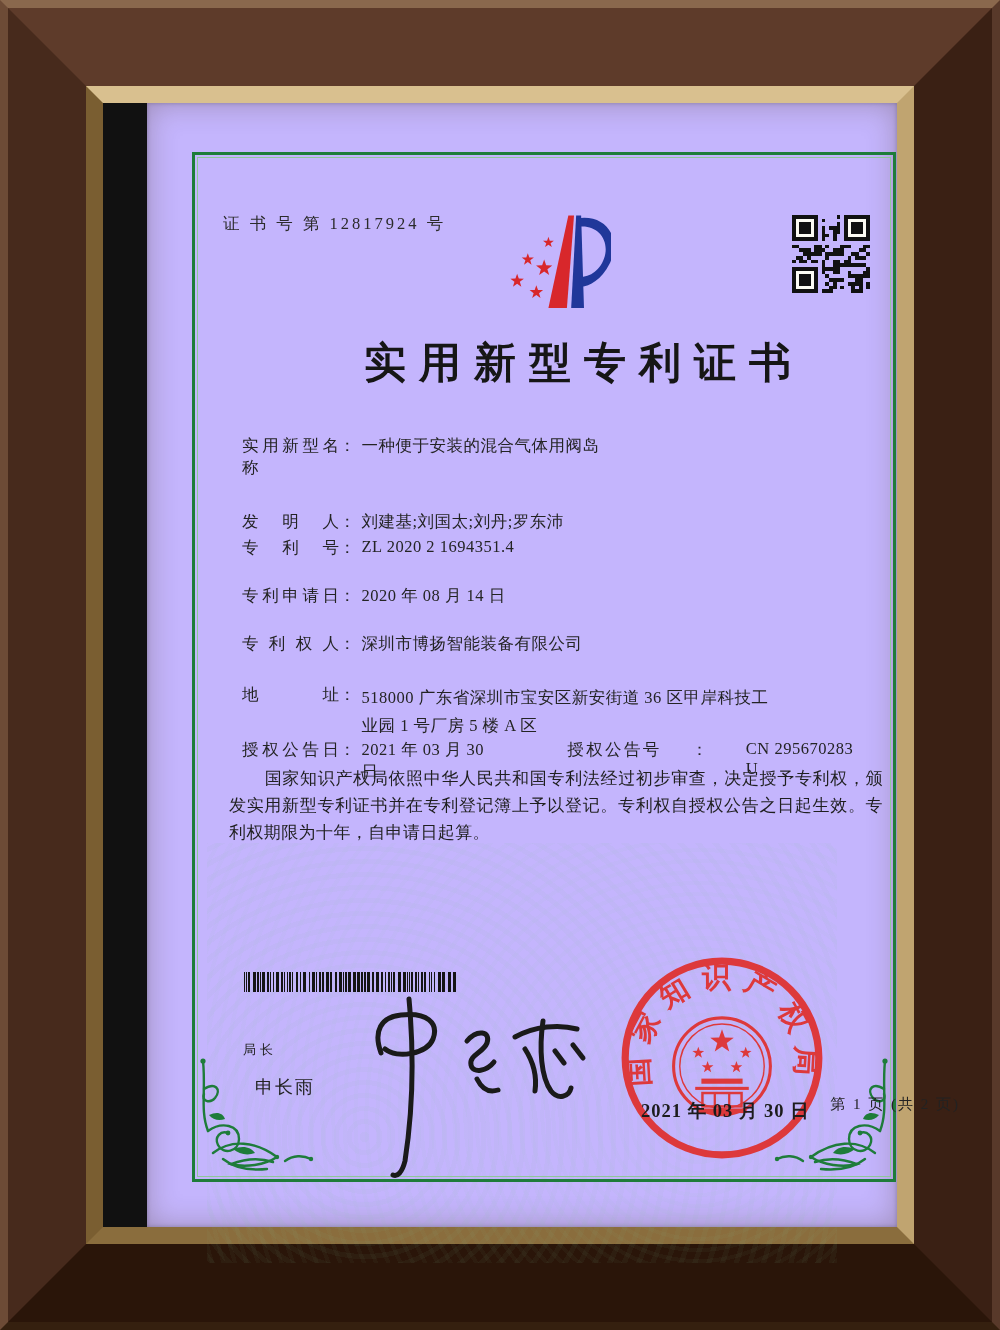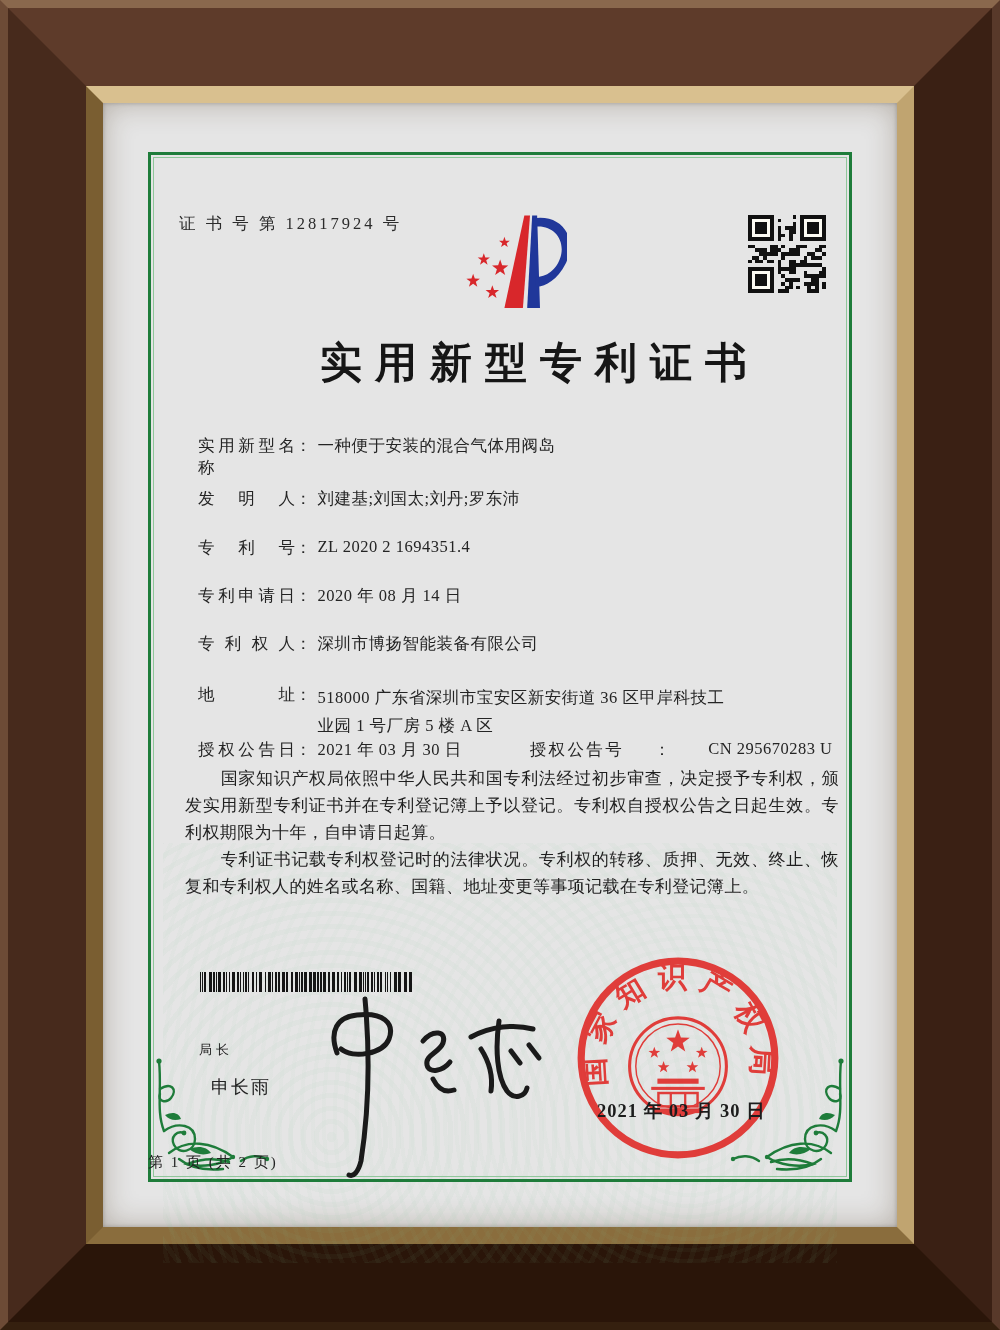--- a/index.html
+++ b/index.html
@@ -3,57 +3,57 @@
 <meta charset="utf-8">
 <style>
   html,body{margin:0;padding:0;background:#111;}
   *{box-sizing:border-box;}
   .stage{position:relative;width:1000px;height:1330px;font-family:"Liberation Serif","DejaVu Serif",serif;overflow:hidden;}
   
   .frame-rim{position:absolute;inset:0;border:8px solid;border-color:#8a684d #58392a #35200f #6d4b36;}
   .frame-wood{position:absolute;inset:8px;border:78px solid;border-color:#5e3b2a #3a2014 #2a1509 #472a1c;}
   .frame-gold{position:absolute;inset:86px;border:17px solid;border-color:#d9c08f #c0a470 #8a6d3d #7a5e31;}
   
-  .paper{position:absolute;inset:103px;background:#e5e5e5;box-shadow:inset 0 0 30px rgba(70,45,20,.30), inset 0 0 4px rgba(0,0,0,.25);}
+  .paper{position:absolute;inset:103px;background:#c4b5fd;box-shadow:inset 0 0 30px rgba(70,45,20,.30), inset 0 0 4px rgba(0,0,0,.25);margin-left:44px;}
   .guilloche{position:absolute;left:60px;right:60px;top:740px;height:420px;pointer-events:none;opacity:.5;
     background:
       repeating-radial-gradient(circle at 25% 70%, rgba(130,195,150,.10) 0 5px, transparent 5px 13px),
       repeating-radial-gradient(circle at 78% 65%, rgba(130,195,150,.09) 0 4px, transparent 4px 11px);}
   
   .gborder{position:absolute;left:45px;top:49px;width:704px;height:1030px;border:3px solid #1e7c3a;}
   .gborder::before{content:'';position:absolute;inset:2px;border:1px solid #8fc79b;}
   .ornament{position:absolute;width:130px;height:130px;}
   .orn-bl{left:42px;top:952px;}
   .orn-br{left:622px;top:952px;transform:scaleX(-1);}
   
   .certno{position:absolute;left:76px;top:110px;font-size:16.5px;letter-spacing:3px;color:#2b2b2b;}
   .logo{position:absolute;left:336px;top:98px;width:128px;height:110px;}
   .qr{position:absolute;left:645px;top:112px;width:78px;height:78px;}
   .title{position:absolute;left:45px;top:232px;width:784px;text-align:center;font-size:42px;font-weight:600;letter-spacing:13px;color:#161616;}
   
   .frow{position:absolute;left:95px;right:40px;display:flex;align-items:flex-start;font-size:16.5px;color:#242424;}
   .frow .lab{display:inline-block;width:97px;text-align:justify;text-align-last:justify;flex:0 0 97px;}
   .frow .col{flex:0 0 auto;margin-right:6px;}
   .frow .val{letter-spacing:.5px;}
-  .r1{top:332px}.r2{top:385px}.r3{top:434px}.r4{top:482px}.r5{top:530px}
+  .r1{top:332px}.r2{top:408px}.r3{top:434px}.r4{top:482px}.r5{top:530px}
   .r6{top:581px}.r6 .val{max-width:418px;line-height:28px;}
   .r7{top:636px}
   .r7 .pair2{display:flex;margin-left:68px;gap:32px;}
   .r7 .pair2 .lab{width:92px;flex:0 0 92px;}
   
   .paras{position:absolute;left:82px;top:662px;width:654px;font-size:17px;line-height:27px;color:#1f1f1f;text-align:justify;letter-spacing:.4px;}
   .paras p{margin:0;text-indent:2.1em;}
   
   .barcode{position:absolute;left:97px;top:869px;width:212px;height:20px;}
   .signer-title{position:absolute;left:96px;top:938px;font-size:13px;color:#222;letter-spacing:4px;}
   .signer-name{position:absolute;left:108px;top:972px;font-size:18px;color:#222;letter-spacing:2px;}
   .signature{position:absolute;left:208px;top:888px;width:240px;height:190px;}
   .seal{position:absolute;left:472px;top:852px;width:206px;height:206px;opacity:.92;}
   .seal-date{position:absolute;left:494px;top:995px;font-size:18.5px;font-weight:600;color:#1c1c1c;letter-spacing:1px;}
-  .footer{position:absolute;left:45px;top:1050px;width:768px;text-align:left;font-size:15px;color:#222;letter-spacing:2px;}
+  .footer{position:absolute;left:45px;top:992px;width:768px;text-align:right;font-size:15px;color:#222;letter-spacing:2px;}
 </style>
 </head>
 <body>
 
 <div class="stage">
   <div class="frame-rim"></div>
   <div class="frame-wood"></div>
   <div class="frame-gold"></div>
 
   <div class="paper">
@@ -289,21 +289,20 @@
       <span class="val">2021 年 03 月 30 日</span>
       <span class="pair2">
         <span class="lab">授权公告号</span>
         <span class="col">：</span>
         <span class="val">CN 295670283 U</span>
       </span>
     </div>
 
     <div class="paras">
       <p>国家知识产权局依照中华人民共和国专利法经过初步审查，决定授予专利权，颁发实用新型专利证书并在专利登记簿上予以登记。专利权自授权公告之日起生效。专利权期限为十年，自申请日起算。</p>
-      <p>专利证书记载专利权登记时的法律状况。专利权的转移、质押、无效、终止、恢复和专利权人的姓名或名称、国籍、地址变更等事项记载在专利登记簿上。</p>
     </div>
 
     <svg class="barcode" id="barcode-svg" viewBox="0 0 212 20" preserveAspectRatio="none">
         <g fill="#151515">
           <rect x="0" y="0" width="1" height="20"></rect>
           <rect x="2" y="0" width="1" height="20"></rect>
           <rect x="4" y="0" width="2" height="20"></rect>
           <rect x="9" y="0" width="3" height="20"></rect>
           <rect x="13" y="0" width="2" height="20"></rect>
           <rect x="16" y="0" width="1" height="20"></rect>

